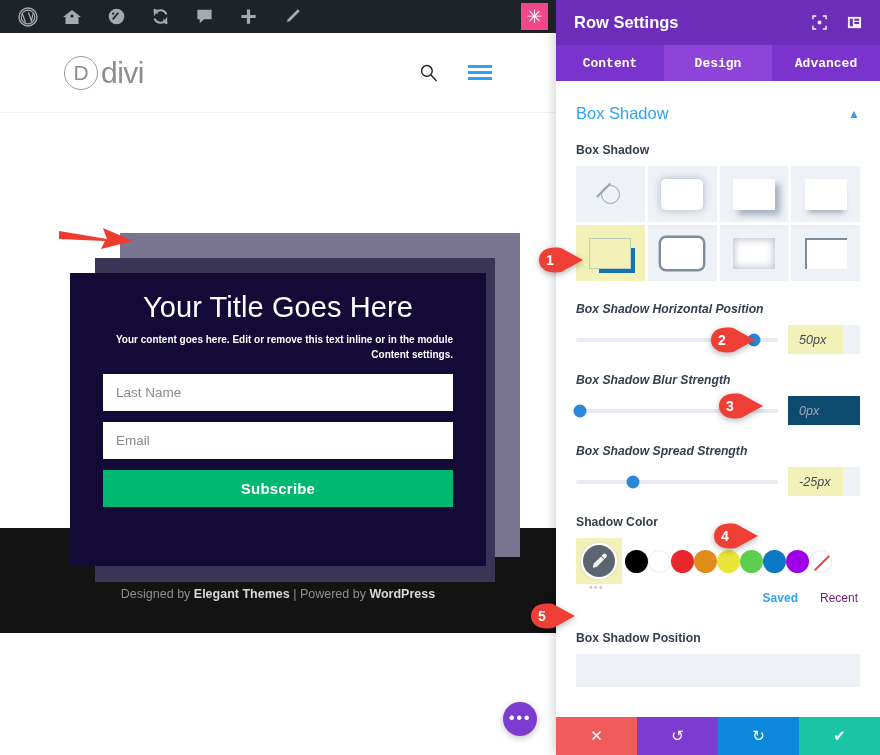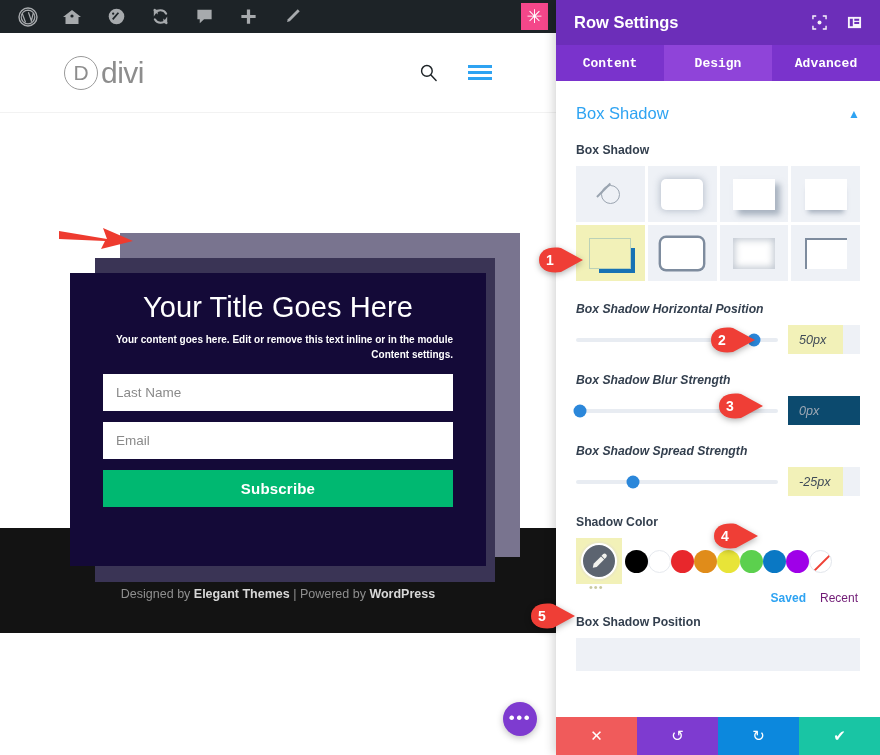--- a/index.html
+++ b/index.html
@@ -241,21 +241,21 @@
     background: #fff; border: 1px solid #e2e6ec; position: relative;
     overflow: hidden;
   }
   .sw-none::after {
     content:""; position:absolute; left:50%; top:-3px; width:1.8px;
     height:30px; background:#ef4136; transform: rotate(45deg);
   }
   .sw.white { background:#fff; border:1px solid #e6e9ee; }
 
   .saved-row {
-    display: flex; justify-content: flex-end; gap: 14px;
+    display: flex; justify-content: flex-end; gap: 22px;
     font-size: 12px; margin-top: 7px; padding-right: 2px;
   }
   .saved-row .a { color: #2ea3f2; font-weight: bold; }
   .saved-row .b { color: #701a75; }
 
   .selectbox {
     height: 33px; background: #eef1f6; display: flex;
     align-items: center; justify-content: space-between;
     padding: 0 12px; font-size: 13px; color: #4c5866; cursor: pointer;
     font-family: "Liberation Sans", sans-serif;
@@ -498,21 +498,21 @@
         <div class="sw" style="background:#5cd04e"></div>
         <div class="sw" style="background:#0a78c4"></div>
         <div class="sw" style="background:#9f00e8"></div>
         <div class="sw sw-none"></div>
       </div>
       <div class="saved-row">
         <span class="a">Saved</span>
         <span class="b">Recent</span>
       </div>
 
-      <div class="flabel" style="margin-top:10px">Box Shadow Position</div>
+      <div class="flabel" style="margin-top:26px">Box Shadow Position</div>
       <div class="selectbox">
         
         
       </div>
     </div>
 
     <div class="actionbar">
       <div class="ab x">✕</div>
       <div class="ab undo">↺</div>
       <div class="ab redo">↻</div>

